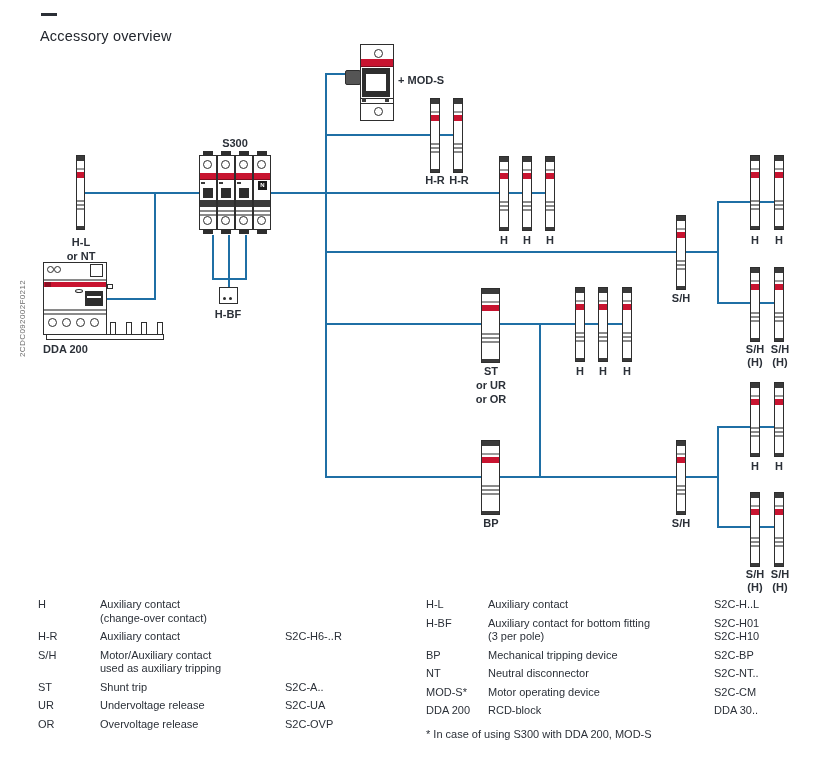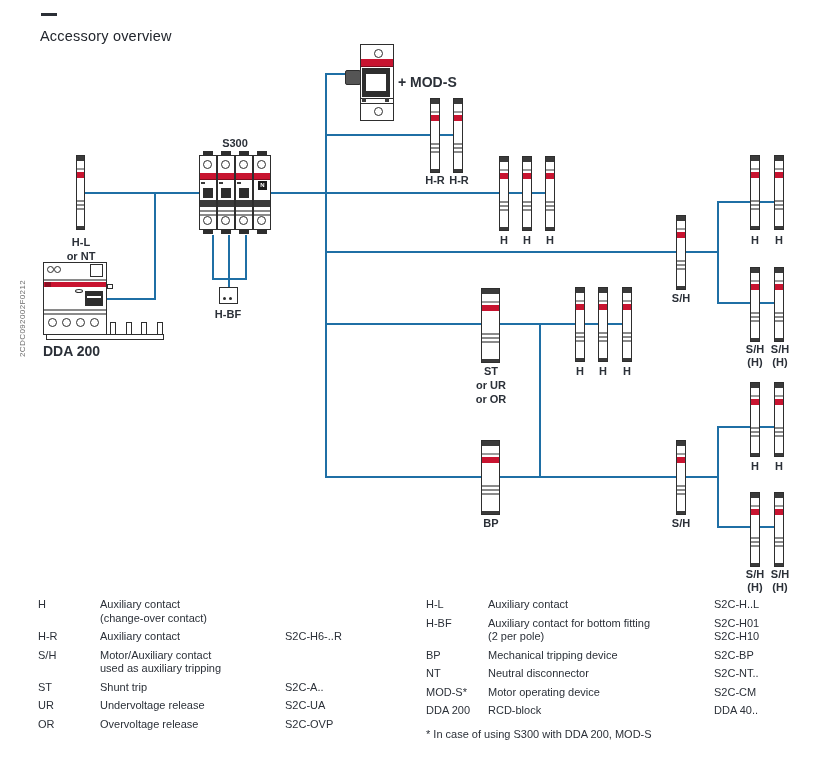--- a/index.html
+++ b/index.html
@@ -33,21 +33,21 @@
          #8a8a8a 48px,#8a8a8a 50px,
          #ffffff 50px,#ffffff 52px,
          #8a8a8a 52px,#8a8a8a 54px,
          #ffffff 54px,#ffffff 70px,
          #3b3b3b 70px,#3b3b3b 75px);}
   .bar.wide{width:19px;}
 
   
   .dl{position:absolute;transform:translateX(-50%);font-size:11px;font-weight:700;
       color:#2b3038;white-space:nowrap;}
-  .dl-left{position:absolute;font-size:14px;font-weight:700;color:#2b3038;white-space:nowrap;}
+  .dl-left{position:absolute;font-size:11px;font-weight:700;color:#2b3038;white-space:nowrap;}
 
   
   .s300{position:absolute;left:199px;top:155px;width:72px;height:75px;display:flex;}
   .pole{position:relative;width:18px;height:75px;box-sizing:border-box;border:1px solid #2e2e2e;background:#fff;}
   .pole .term-t{position:absolute;left:3px;top:-5px;width:10px;height:5px;background:#2e2e2e;}
   .pole .term-b{position:absolute;left:3px;bottom:-5px;width:10px;height:5px;background:#2e2e2e;}
   .pole .circ-t{position:absolute;left:3px;top:4px;width:9px;height:9px;border:1.5px solid #2e2e2e;border-radius:50%;box-sizing:border-box;}
   .pole .circ-b{position:absolute;left:3px;bottom:4px;width:9px;height:9px;border:1.5px solid #2e2e2e;border-radius:50%;box-sizing:border-box;}
   .pole .red{position:absolute;left:0;top:17px;width:100%;height:6px;background:#c81430;border-bottom:1px solid #7d0c1e;}
   .pole .mark{position:absolute;left:1px;top:26px;width:4px;height:2px;background:#3b3b3b;}
@@ -352,21 +352,21 @@
           <div>Auxiliary contact</div>
         </div>
       <div>
           <div>S2C-H..L</div>
         </div>
     </div>
     <div class="lrow">
       <div>H-BF</div>
       <div>
         <div>Auxiliary contact for bottom fitting</div>
-          <div>(2 per pole)</div>
+          <div>(3 per pole)</div>
       </div>
       <div>
         <div>S2C-H01</div>
           <div>S2C-H10</div>
       </div>
     </div>
     <div class="lrow">
       <div>BP</div>
       <div>
           <div>Mechanical tripping device</div>
@@ -392,21 +392,21 @@
       <div>
           <div>S2C-CM</div>
         </div>
     </div>
     <div class="lrow">
       <div>DDA 200</div>
       <div>
           <div>RCD-block</div>
         </div>
       <div>
-          <div>DDA 40..</div>
+          <div>DDA 30..</div>
         </div>
     </div>
     <div class="footnote">
       <div>* In case of using S300 with DDA 200, MOD-S</div>
     </div>
   </div>
 
 </div>
 
 </body></html>

